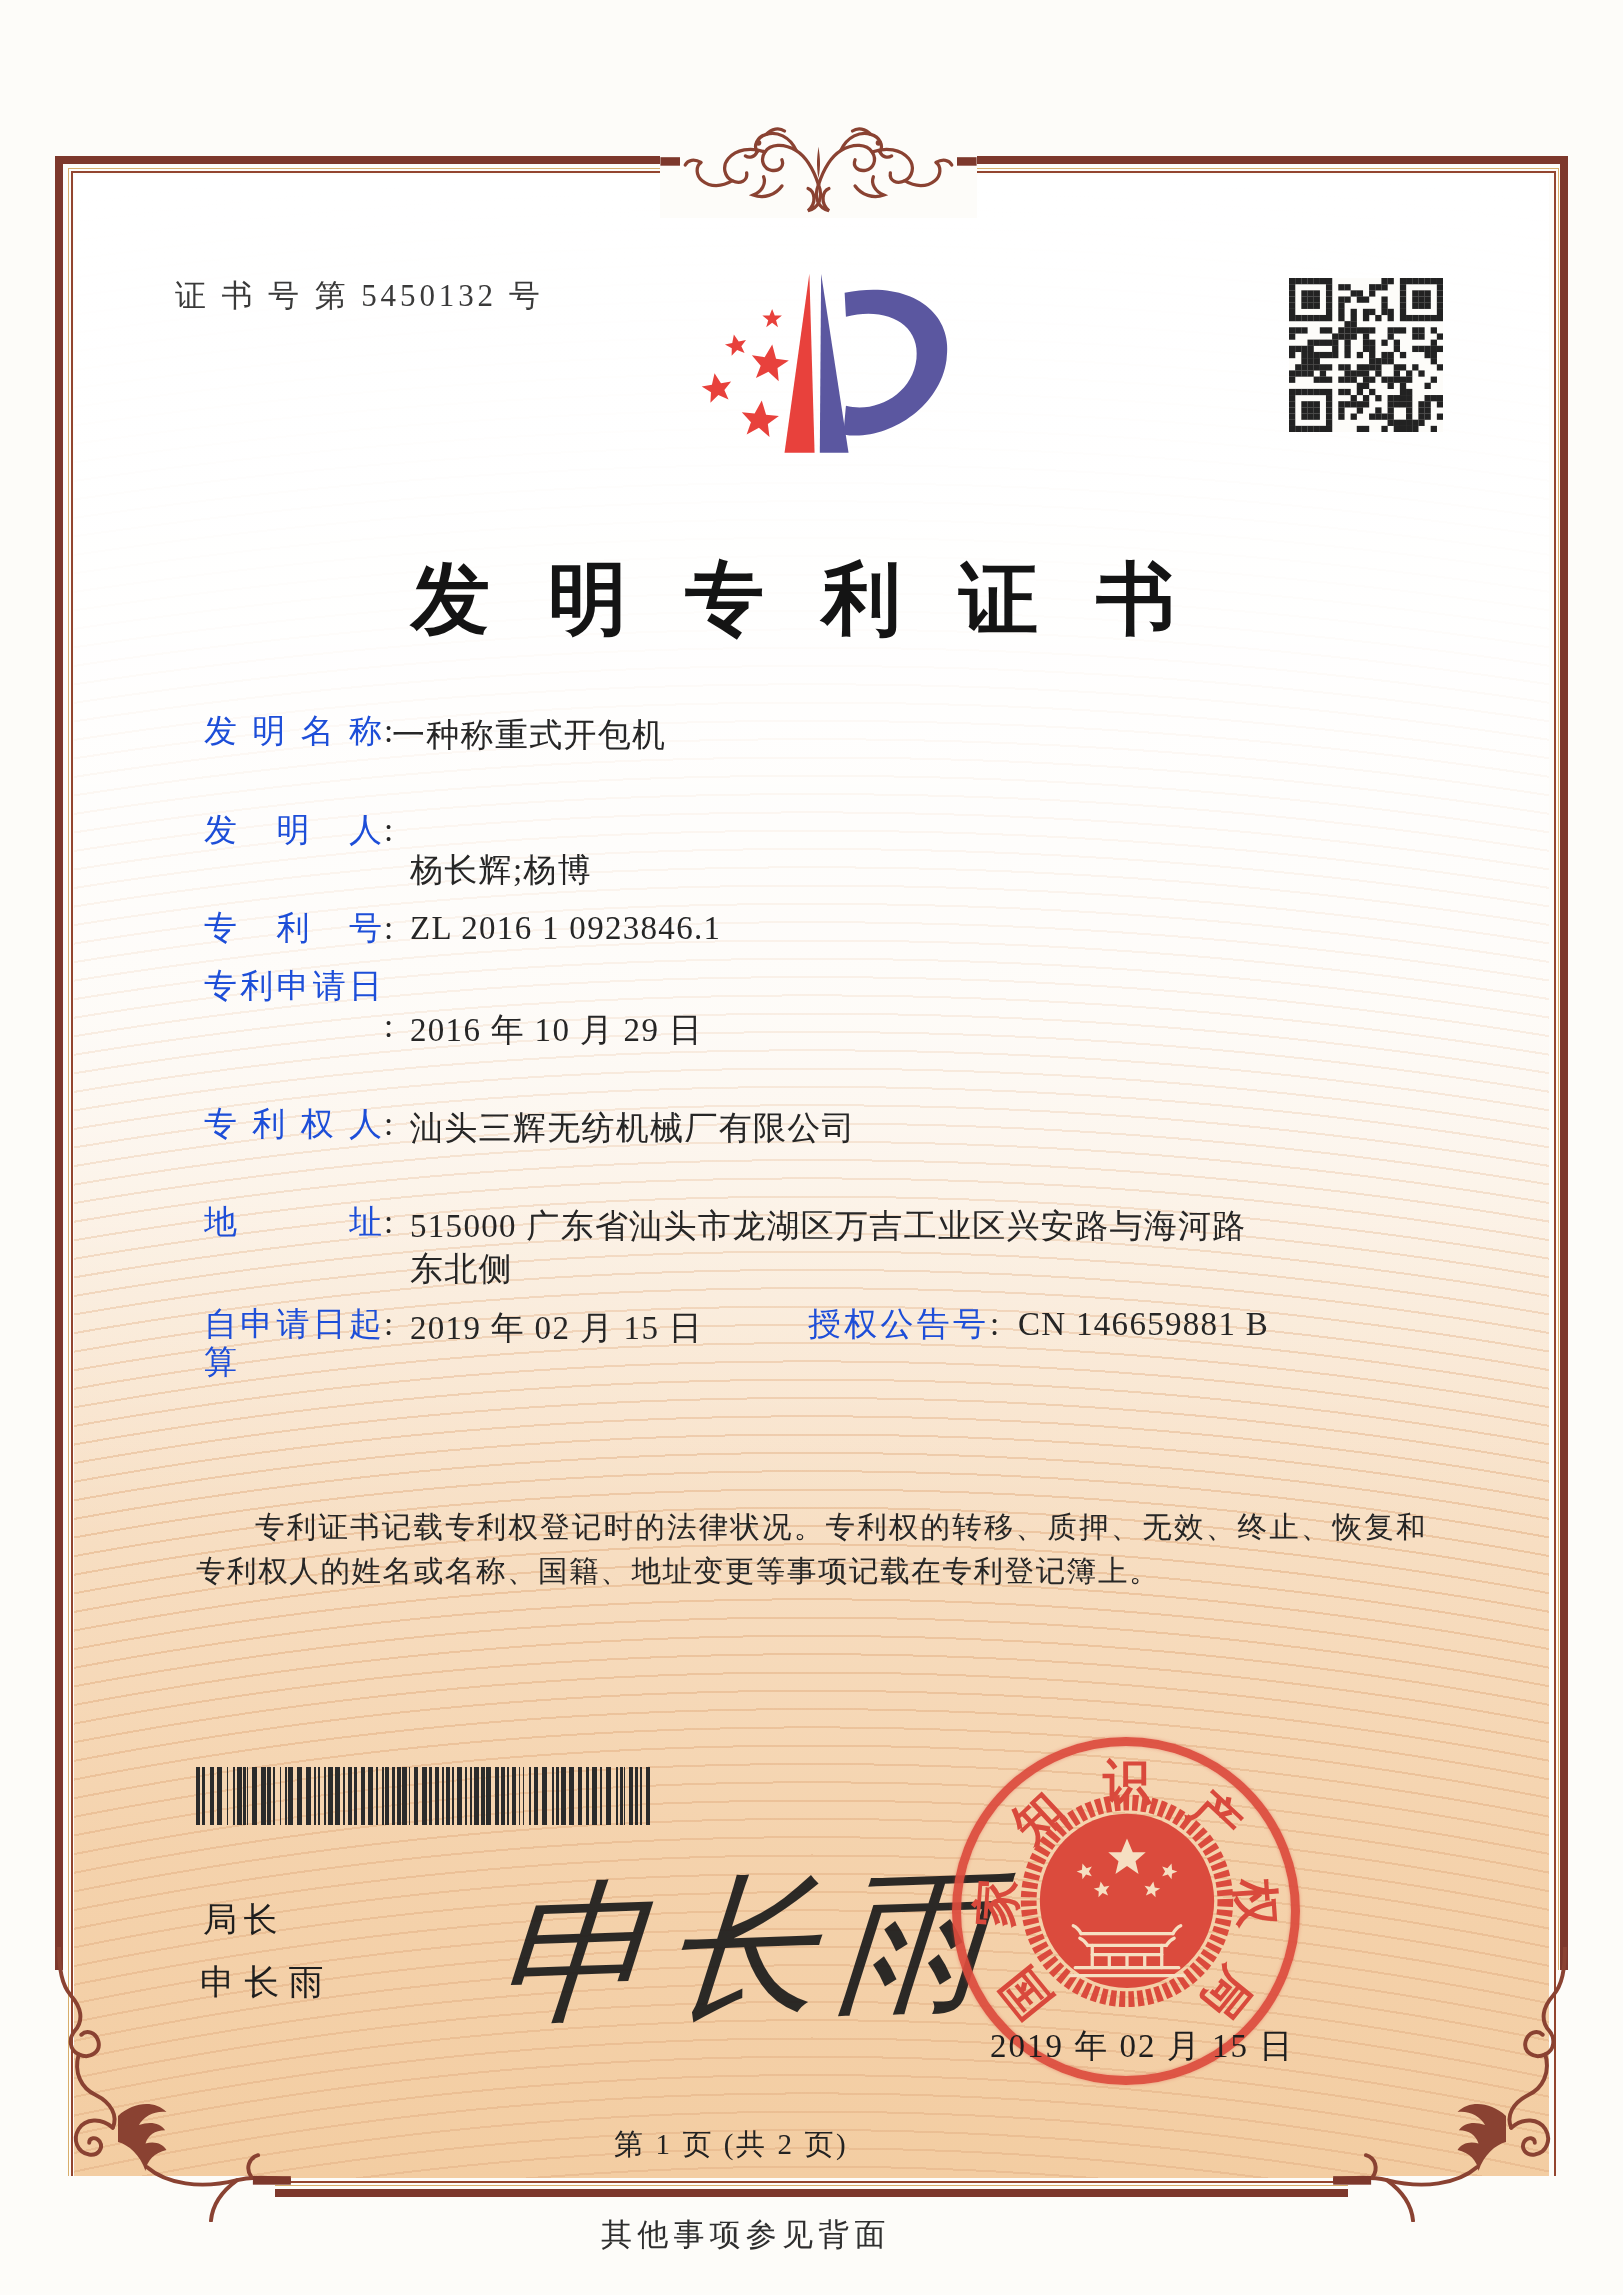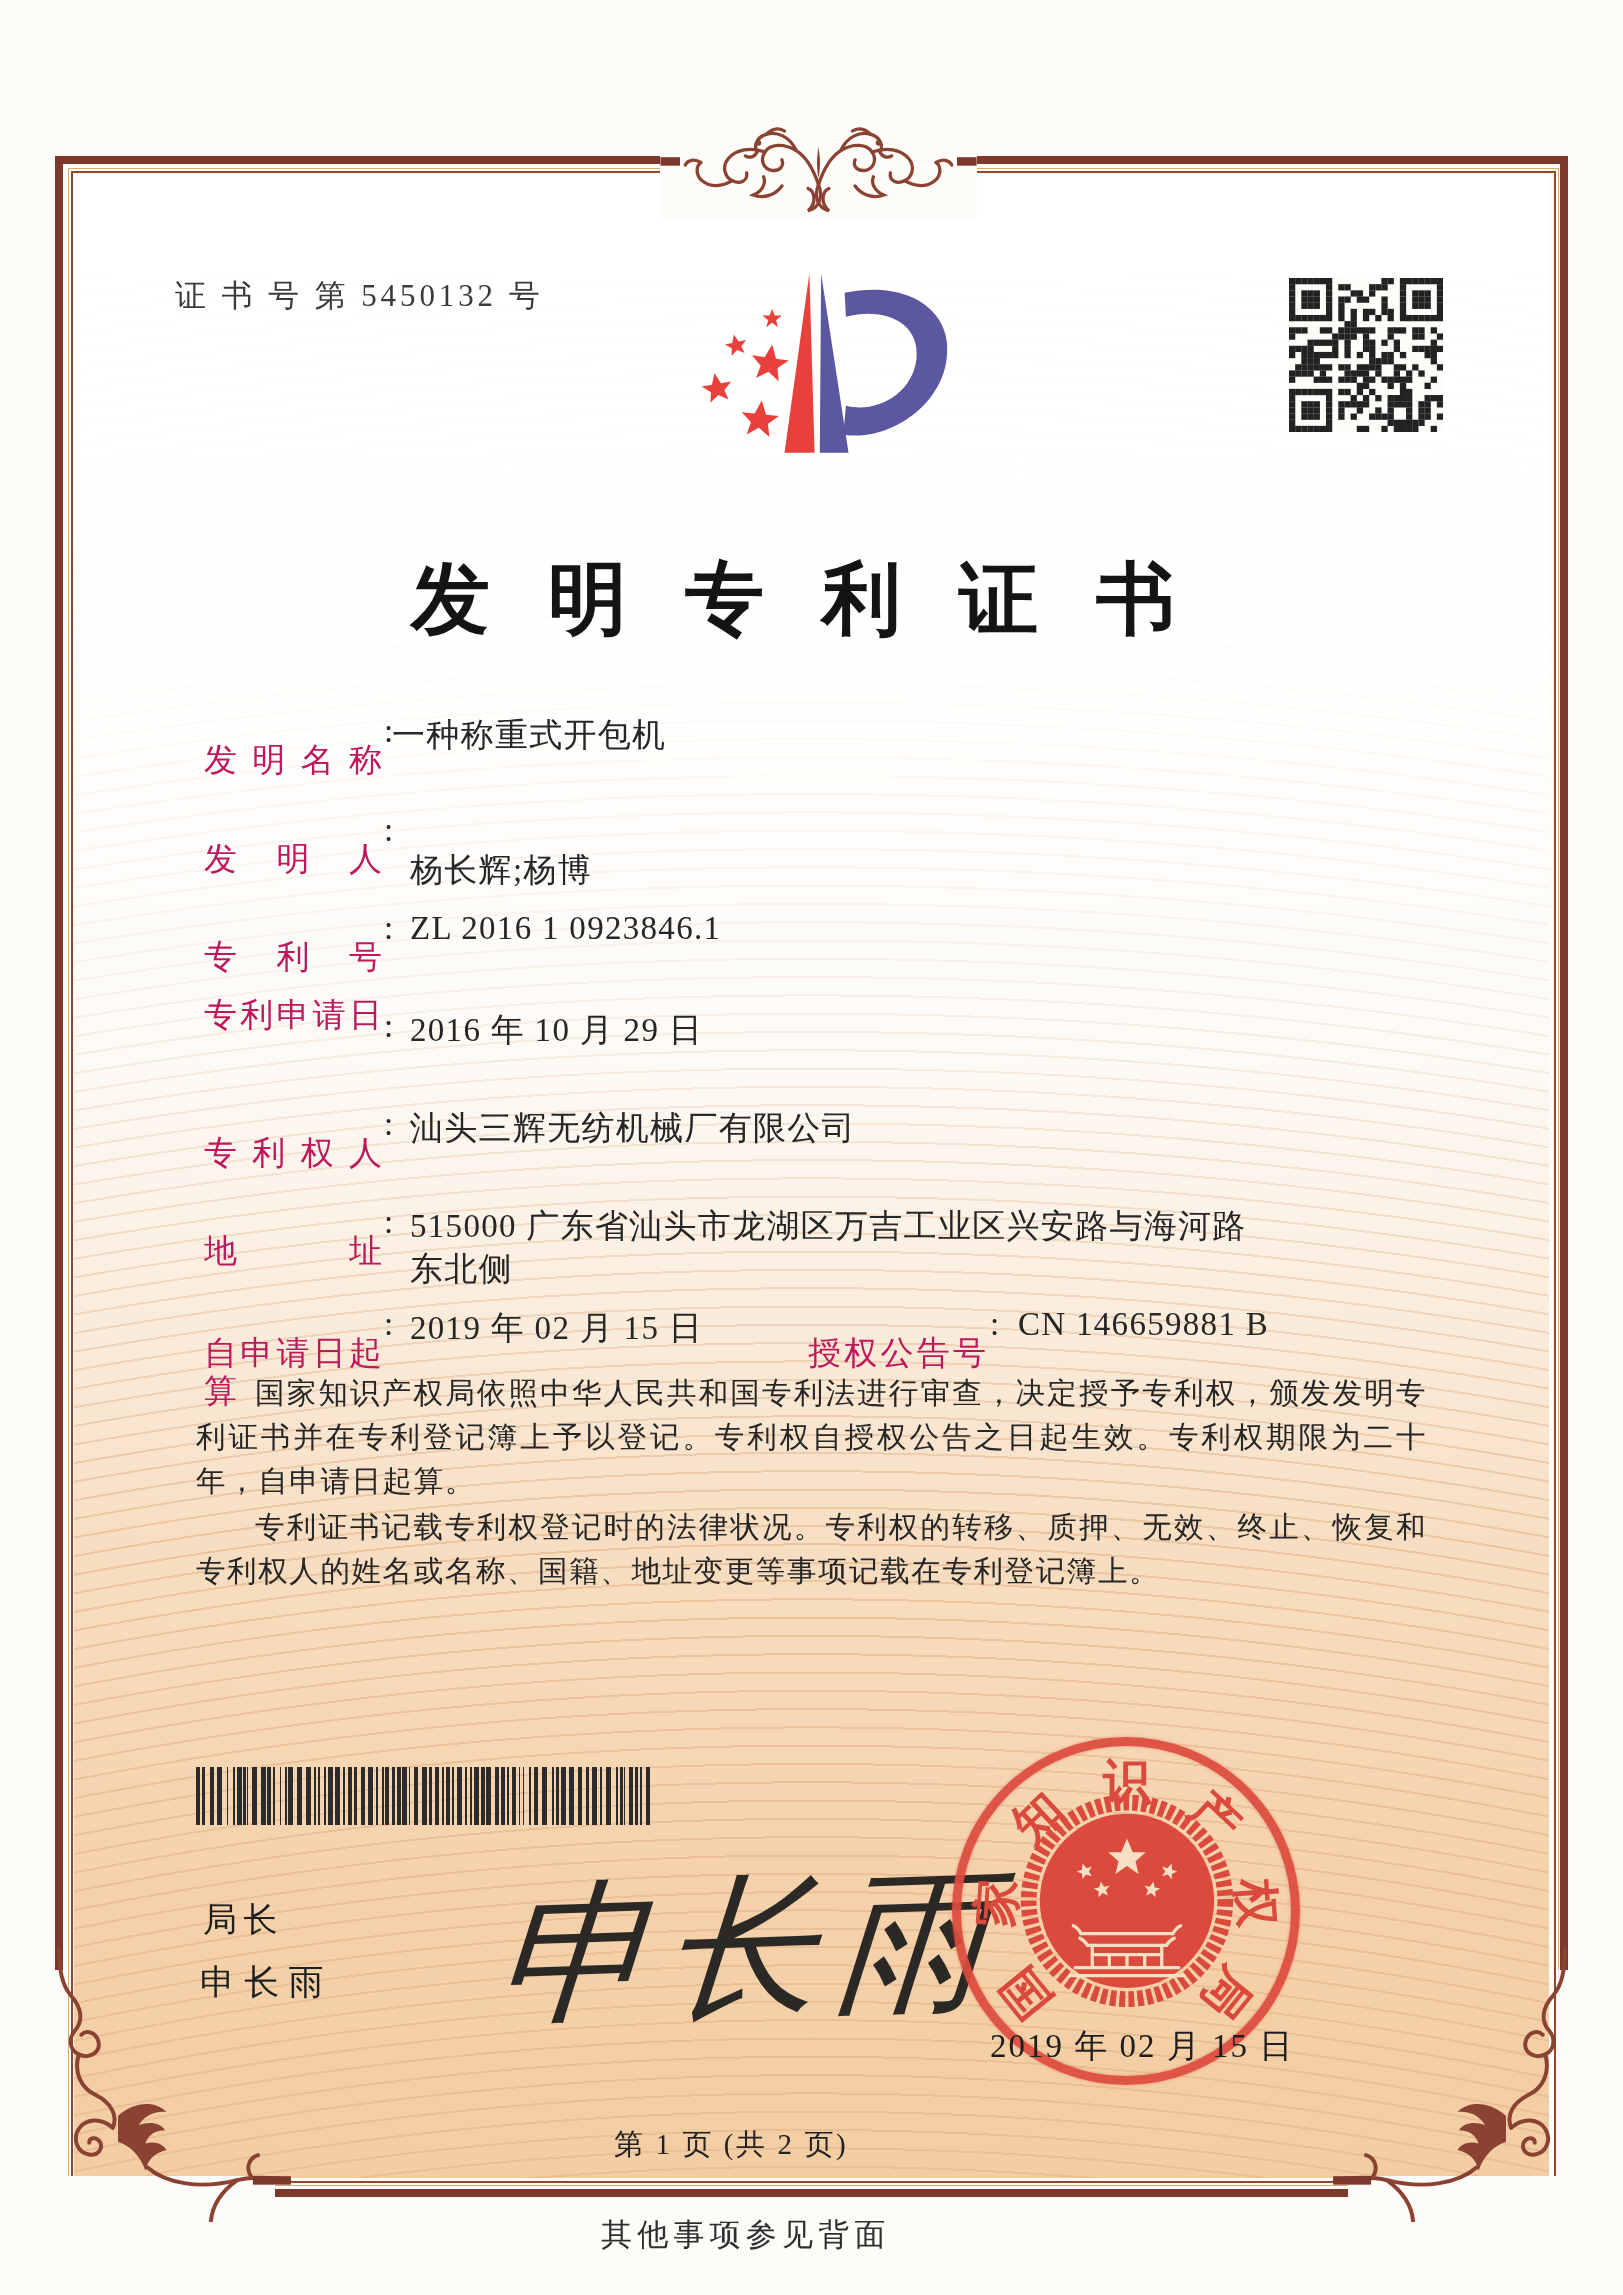--- a/index.html
+++ b/index.html
@@ -24,22 +24,22 @@
         rgba(246,216,183,0.70) 62%, rgba(244,208,168,0.95) 84%, #f3cda2 100%);}
 
   .patch{position:absolute;background:#fdfcf9;}
 
   
   .cert-no{position:absolute;left:175px;top:275px;font-size:31px;letter-spacing:3.9px;color:#3a3a3a;}
   .title{position:absolute;left:411px;top:547px;font-size:79px;font-weight:bold;color:#141414;
     letter-spacing:58px;white-space:nowrap;}
 
   
-  .f-label{position:absolute;width:178px;font-size:33px;color:#be185d;
-    text-align:justify;text-align-last:justify;line-height:1.15;margin-top:29px;}
+  .f-label{position:absolute;width:178px;font-size:33px;color:#1d4ed8;
+    text-align:justify;text-align-last:justify;line-height:1.15;}
   .f-colon{position:absolute;font-size:33px;color:#262626;}
   .f-value{position:absolute;font-size:33px;color:#262626;letter-spacing:1.3px;white-space:nowrap;}
 
   
   .para{position:absolute;left:196px;width:1231px;font-size:29.5px;line-height:44px;
     letter-spacing:1.6px;color:#262626;text-align:justify;text-indent:2em;}
 
   
   .barcode{position:absolute;left:196px;top:1767px;width:458px;height:58px;display:flex;align-items:stretch;}
   .barcode .bar{height:100%;background:#2b2b2b;}
@@ -485,21 +485,20 @@
   <div class="f-value z5" style="left:410px;top:1247px;">东北侧</div>
 
   <div class="f-label z5" style="left:204px;top:1306px;">自申请日起算</div>
   <div class="f-colon z5" style="left:384px;top:1306px;">:</div>
   <div class="f-value z5" style="left:410px;top:1306px;">2019 年 02 月 15 日</div>
 
   <div class="f-label z5" style="left:808px;top:1306px;">授权公告号</div>
   <div class="f-colon z5" style="left:990px;top:1306px;">:</div>
   <div class="f-value z5" style="left:1018px;top:1306px;">CN 146659881 B</div>
 
-  <div class="para z5" style="top:1371px;">国家知识产权局依照中华人民共和国专利法进行审查，决定授予专利权，颁发发明专利证书并在专利登记簿上予以登记。专利权自授权公告之日起生效。专利权期限为二十年，自申请日起算。</div>
   <div class="para z5" style="top:1505px;">专利证书记载专利权登记时的法律状况。专利权的转移、质押、无效、终止、恢复和专利权人的姓名或名称、国籍、地址变更等事项记载在专利登记簿上。</div>
 
   <div class="barcode z5" id="barcode">
       <div class="bar" style="width: 3.9px;"></div>
       <div class="gap" style="width: 2px;"></div>
       <div class="bar" style="width: 3.3px;"></div>
       <div class="gap" style="width: 4.6px;"></div>
       <div class="bar" style="width: 3.9px;"></div>
       <div class="gap" style="width: 3.3px;"></div>
       <div class="bar" style="width: 5.2px;"></div>

